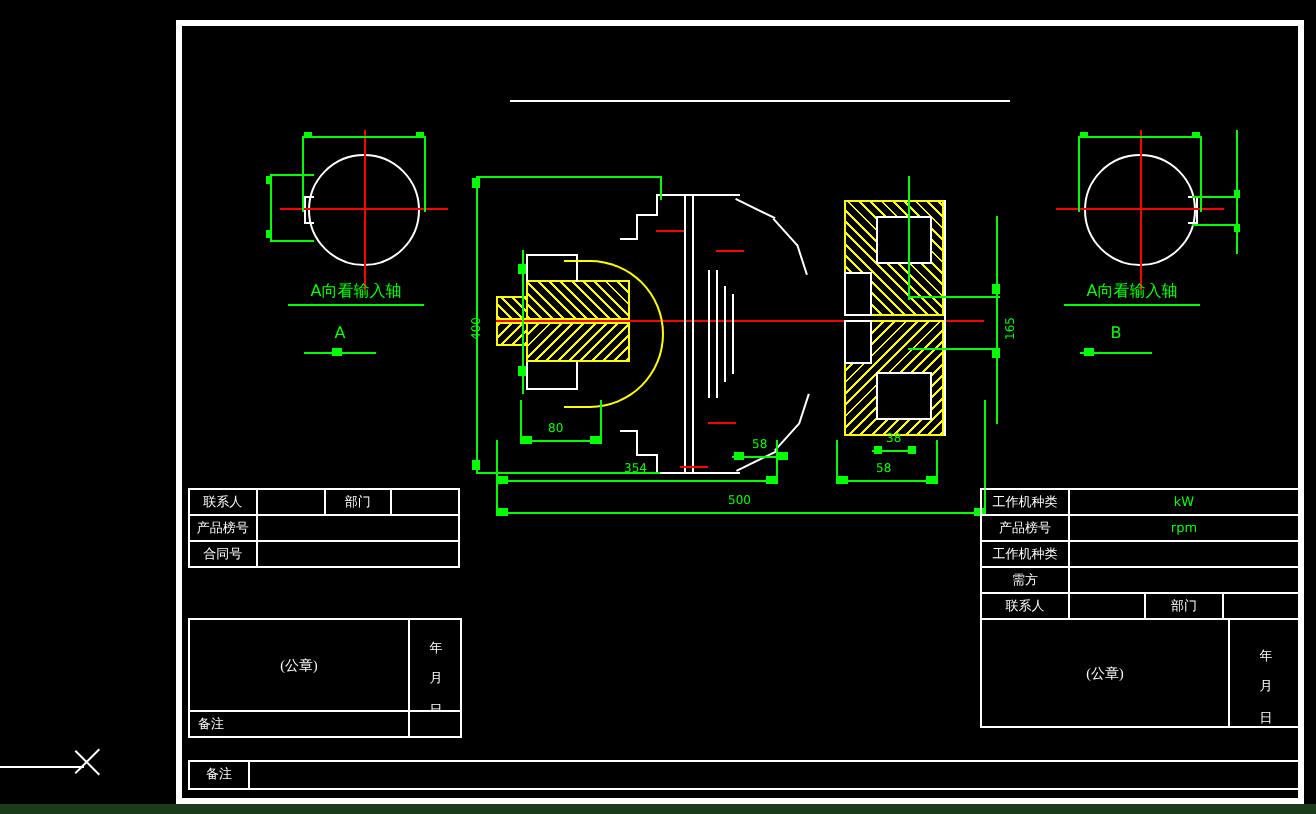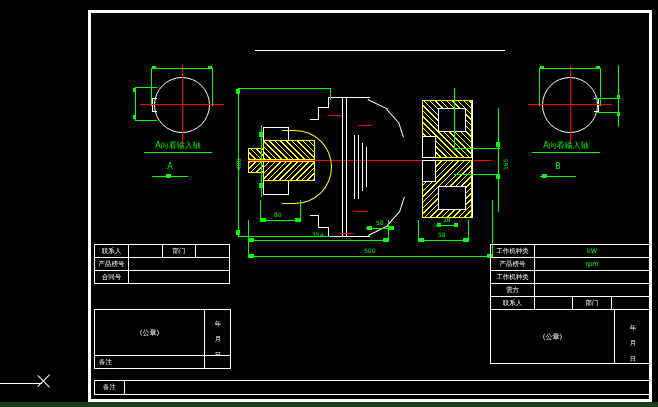--- a/index.html
+++ b/index.html
@@ -91,21 +91,21 @@
     border: 1px solid #fff;
     height: 13px;
     padding: 0 2px;
     text-align: center;
     vertical-align: middle;
     overflow: hidden;
     white-space: nowrap;
   }
   .tbl td.lbl { font-size: 6.5px; }
   .unit { color: #00ff00; text-align: right; padding-right: 3px; }
-  .stamp { font-size: 7px; }
+  .stamp { font-size: 7px; font-family: Liberation Serif, serif; }
   .ymd-cell {
     font-size: 6.5px;
     line-height: 11px;
     writing-mode: vertical-rl;
     text-orientation: upright;
     letter-spacing: 4px;
   }
   .bottom-strip {
     position: absolute;
     left: 0; bottom: 0;

